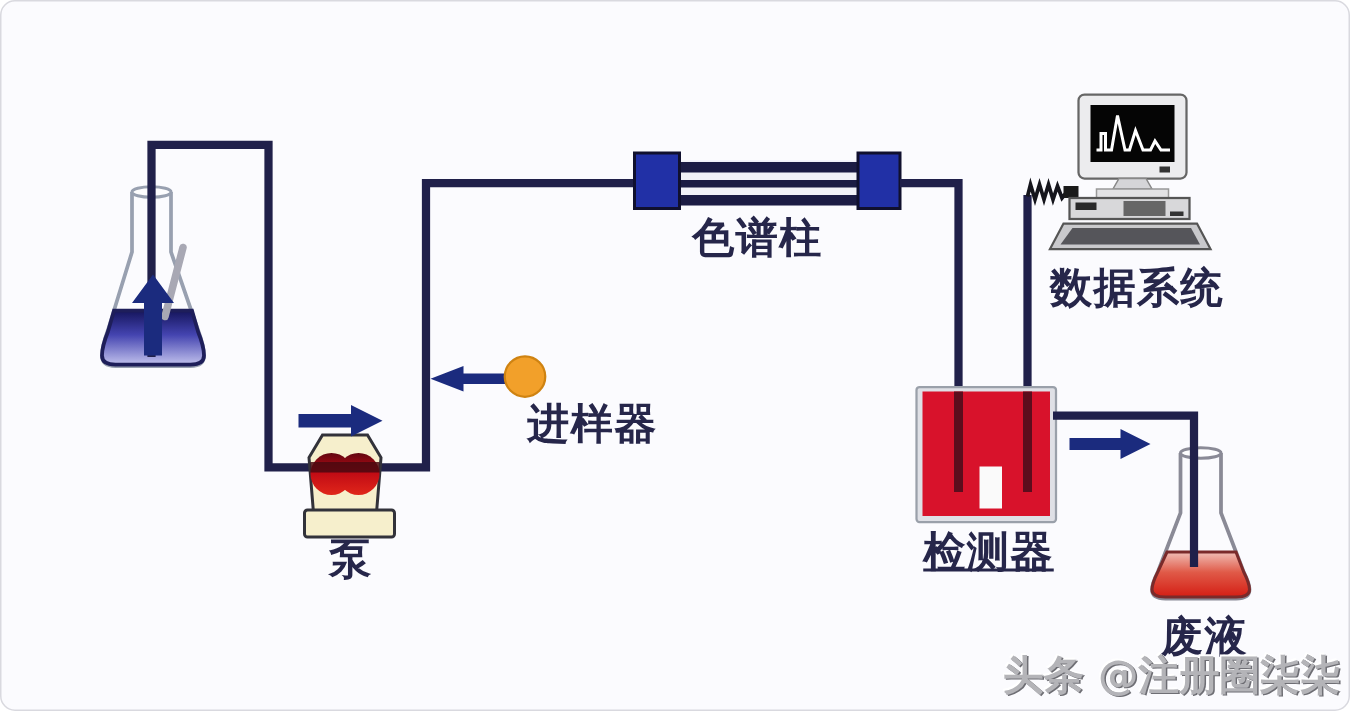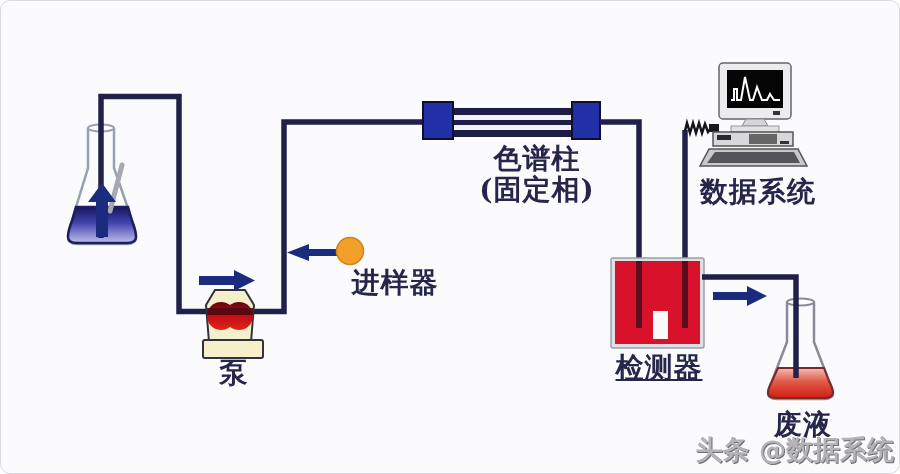--- a/index.html
+++ b/index.html
@@ -114,25 +114,24 @@
 
     <path d="M 701 276 L 795 276 L 795 377" fill="none" stroke="#20204a" stroke-width="5.5"></path>
     <polygon points="712,291 746,291 746,285 766,295 746,305 746,299 712,299" fill="#1b2b7e"></polygon>
   </svg>
 
 
   <div class="lbl" style="left:188px;top:356px;width:90px;">泵</div>
 
   <div class="lbl" style="left:304px;top:266px;width:100px;margin-left:40px;">进样器</div>
 
-  <div class="lbl" style="left:456px;top:142px;width:160px;">
+  <div class="lbl" style="left:424px;top:142px;width:160px;">
     <div>色谱柱</div>
-    <div>(固定相)</div>
   </div>
 
   <div class="lbl" style="left:687px;top:175px;width:140px;">数据系统</div>
 
   <div class="lbl" style="left:608px;top:351px;width:100px;text-decoration:underline;">检测器</div>
 
   <div class="lbl" style="left:752px;top:408px;width:100px;">废液</div>
 
-  <div class="watermark">头条 @数据系统</div>
+  <div class="watermark">头条 @注册圈柒柒</div>
 </div>
 
 </body></html>

